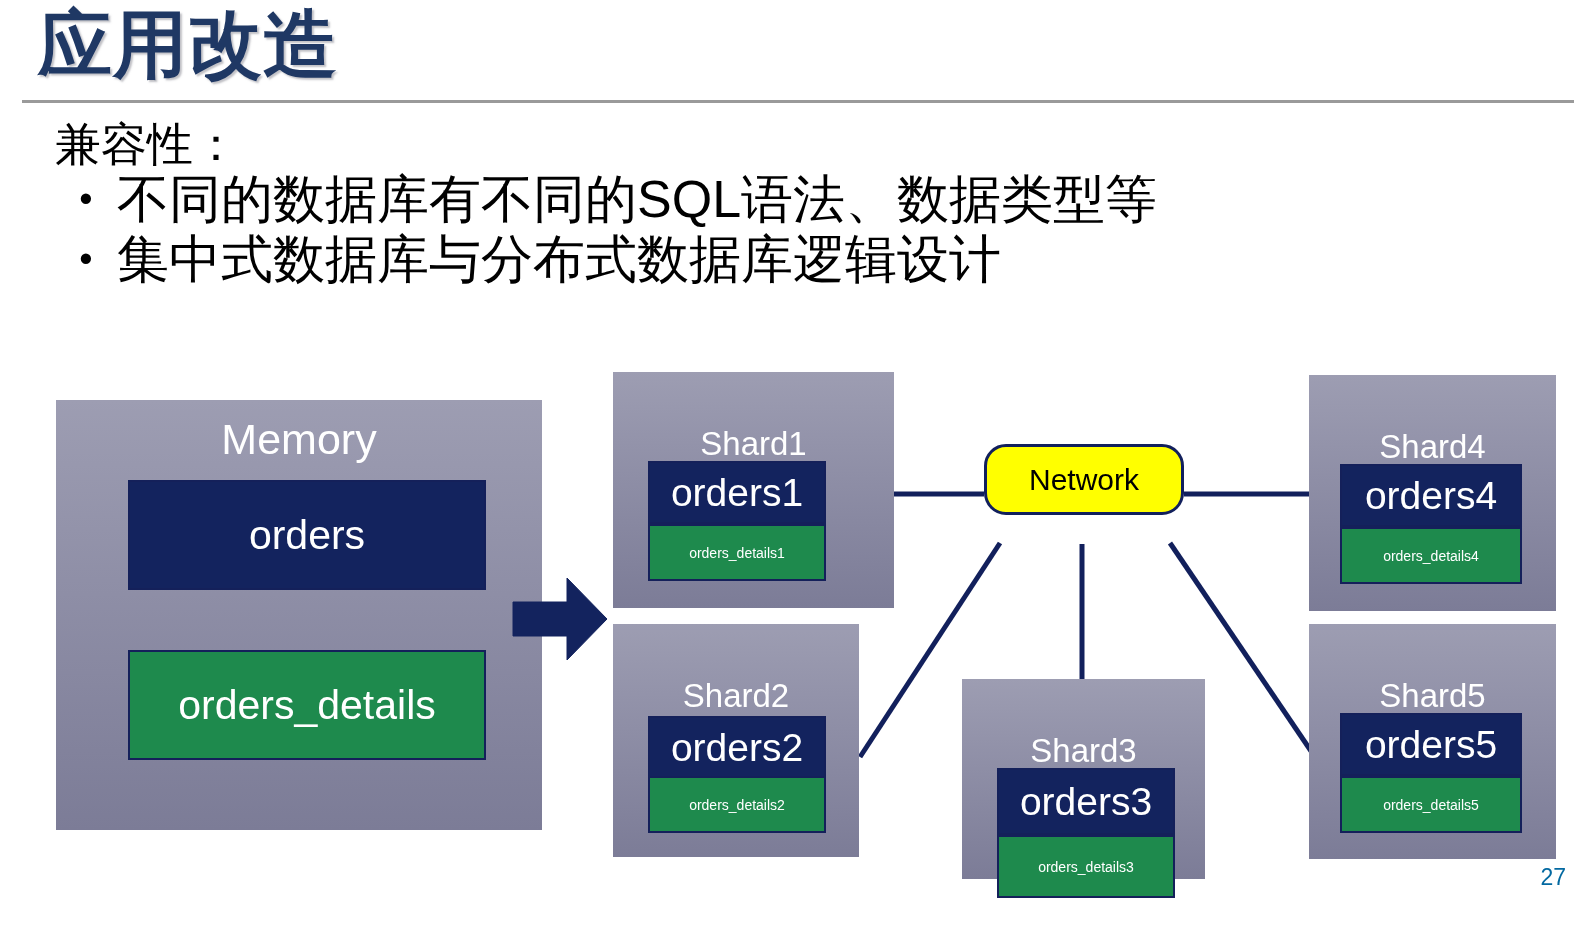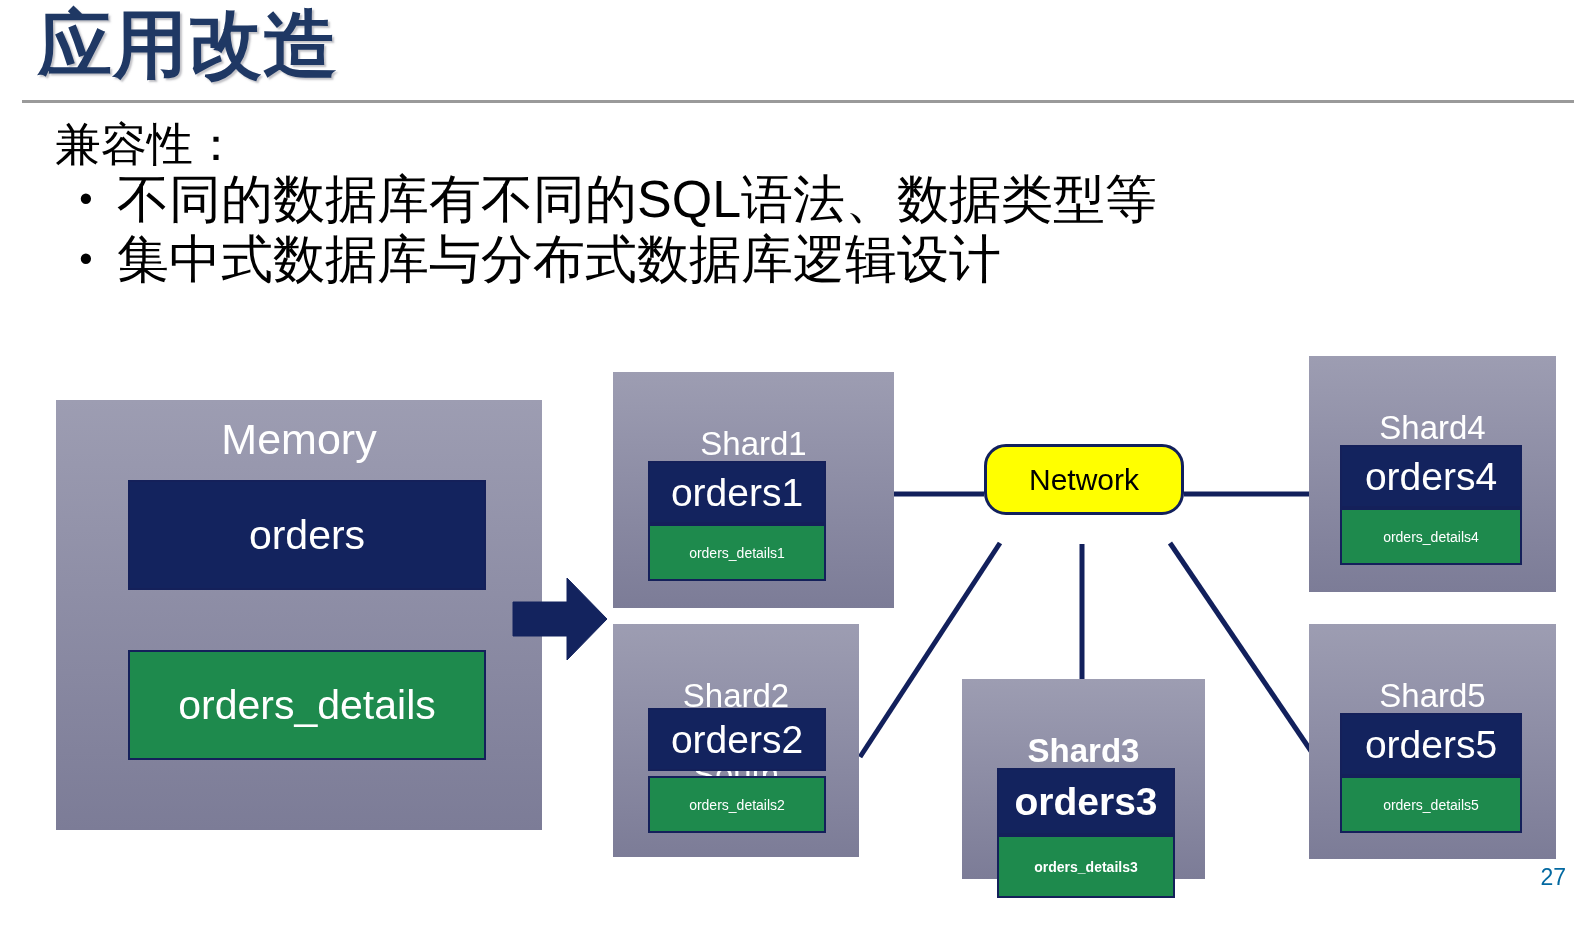--- a/index.html
+++ b/index.html
@@ -125,39 +125,39 @@
     position: absolute;
     left: 511px;
     top: 570px;
     width: 98px;
     height: 98px;
   }
 
   
   #shard1-panel { left: 613px;  top: 372px; width: 281px; height: 236px; }
   #shard2-panel { left: 613px;  top: 624px; width: 246px; height: 233px; }
-  #shard3-panel { left: 962px;  top: 679px; width: 243px; height: 200px; font-weight: bold; }
-  #shard4-panel { left: 1309px; top: 356px; width: 247px; height: 236px; }
+  #shard3-panel { left: 962px;  top: 679px; width: 243px; height: 200px; }
+  #shard4-panel { left: 1309px; top: 375px; width: 247px; height: 236px; }
   #shard5-panel { left: 1309px; top: 624px; width: 247px; height: 235px; }
 
   .shard-title {
     position: absolute; left: 0; top: 12px; width: 100%;
     font-size: 33px; line-height: 1.2;
   }
   .tbl-main {
     font-size: 39px;
   }
   .tbl-detail {
     font-size: 14px;
   }
 
   
   #shard1-orders   { left: 35px; top: 89px;  width: 178px; height: 63px; }
   #shard1-details  { left: 35px; top: 152px; width: 178px; height: 57px; }
-  #shard2-orders   { left: 35px; top: 84px;  width: 178px; height: 63px; }
+  #shard2-orders   { left: 35px; top: 92px;  width: 178px; height: 63px; }
   #shard2-details  { left: 35px; top: 152px; width: 178px; height: 57px; }
   #shard3-orders   { left: 35px; top: 89px;  width: 178px; height: 67px; }
   #shard3-details  { left: 35px; top: 156px; width: 178px; height: 63px; }
   #shard4-orders   { left: 31px; top: 89px;  width: 182px; height: 63px; }
   #shard4-details  { left: 31px; top: 152px; width: 182px; height: 57px; }
   #shard5-orders   { left: 31px; top: 89px;  width: 182px; height: 63px; }
   #shard5-details  { left: 31px; top: 152px; width: 182px; height: 57px; }
 
   
   #network-node {

